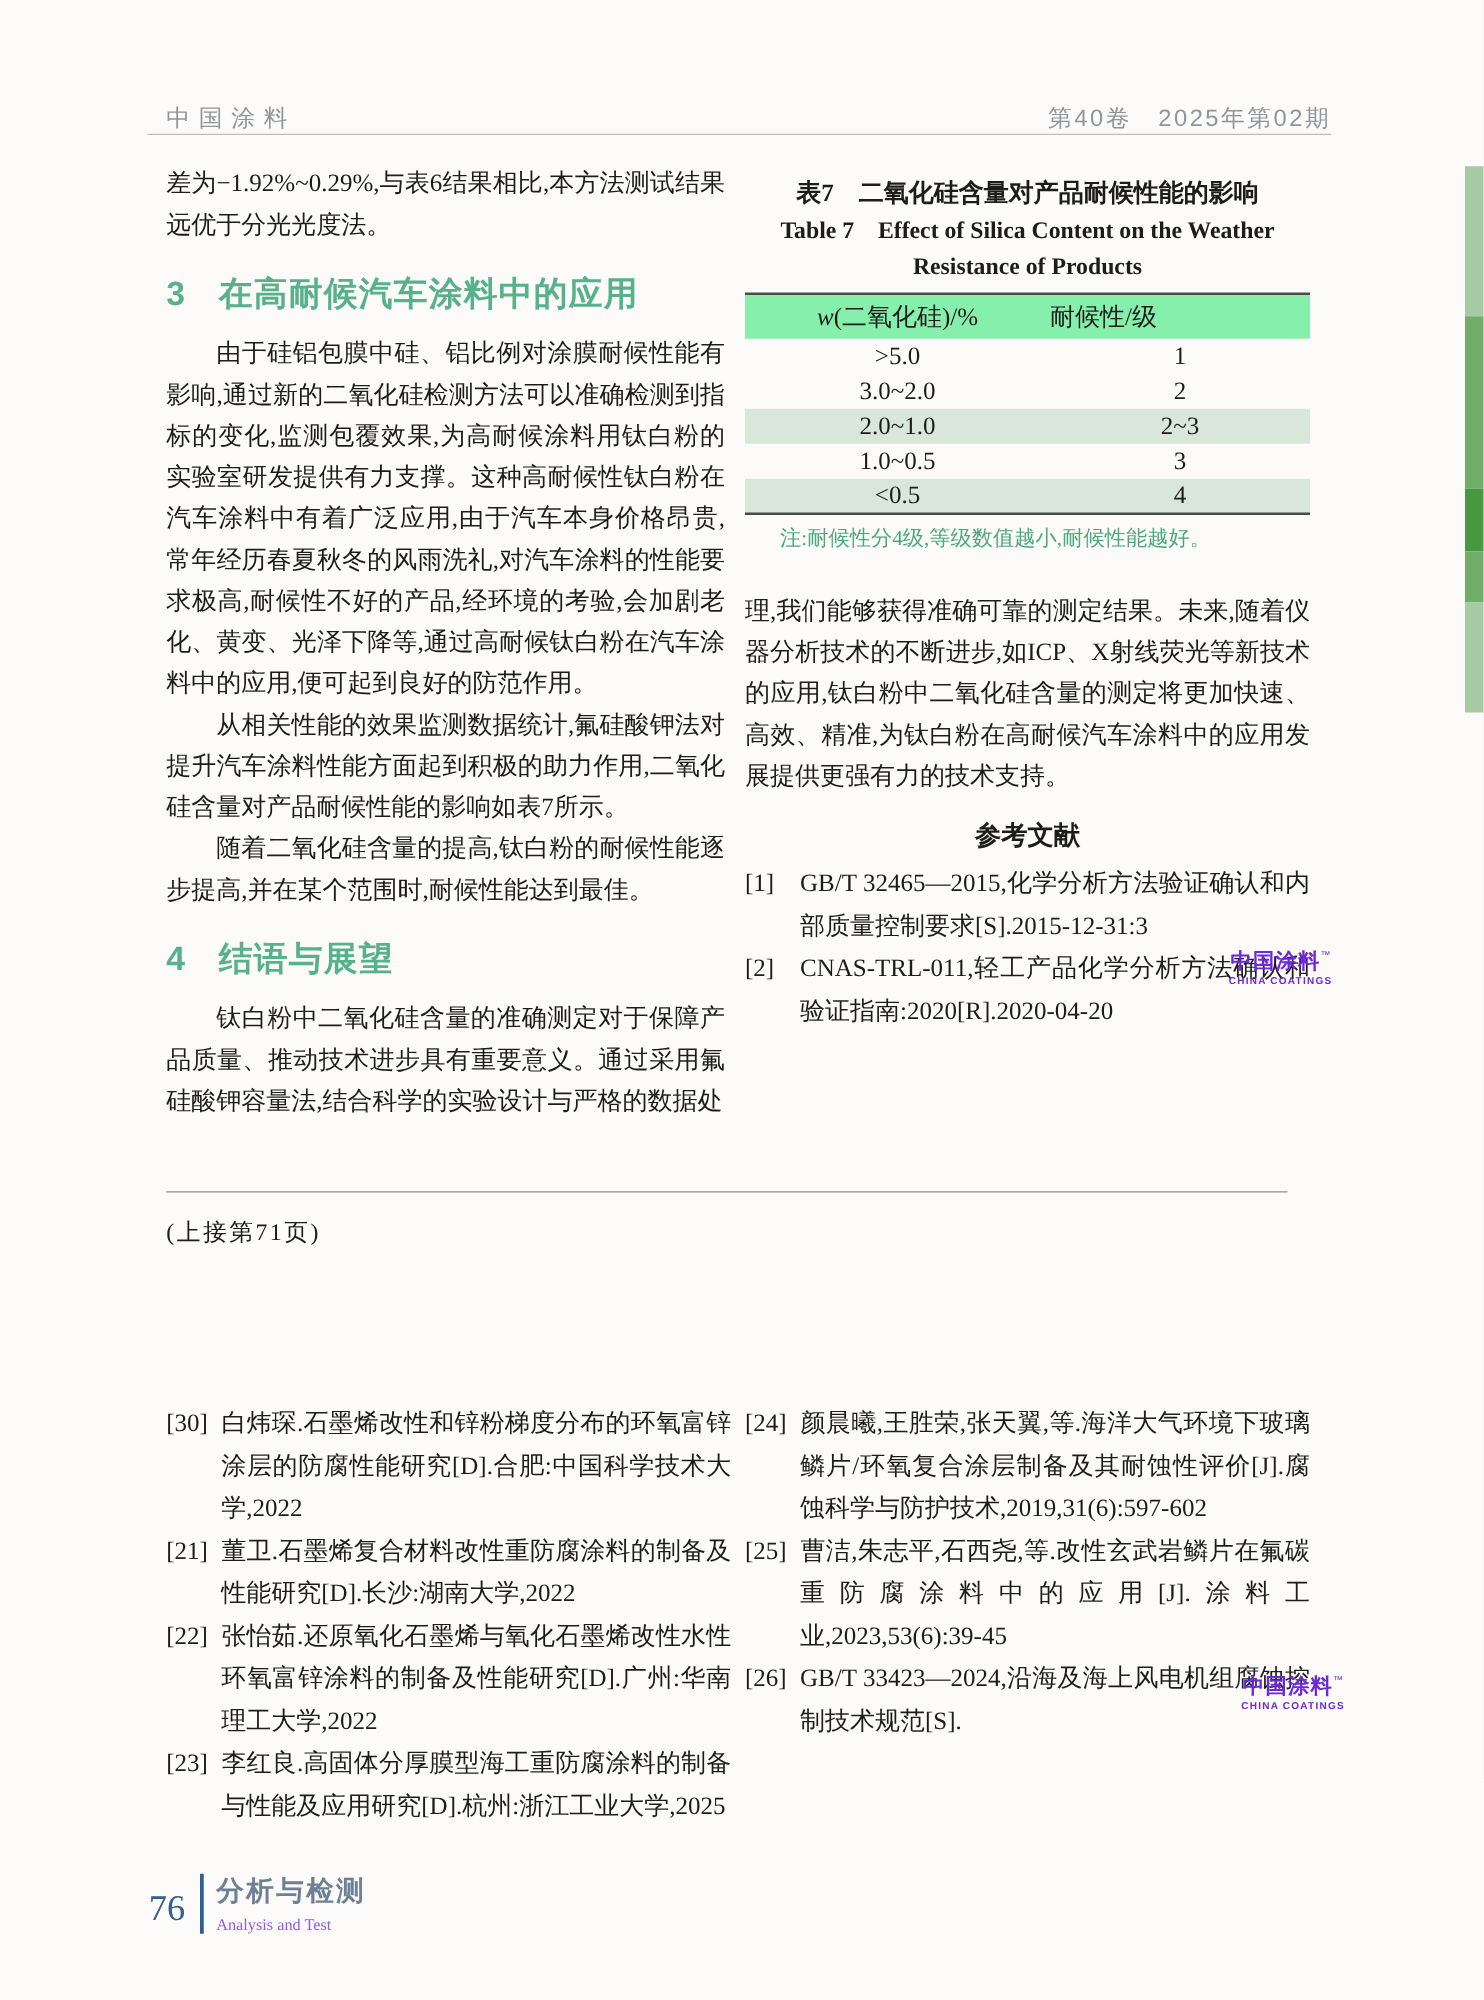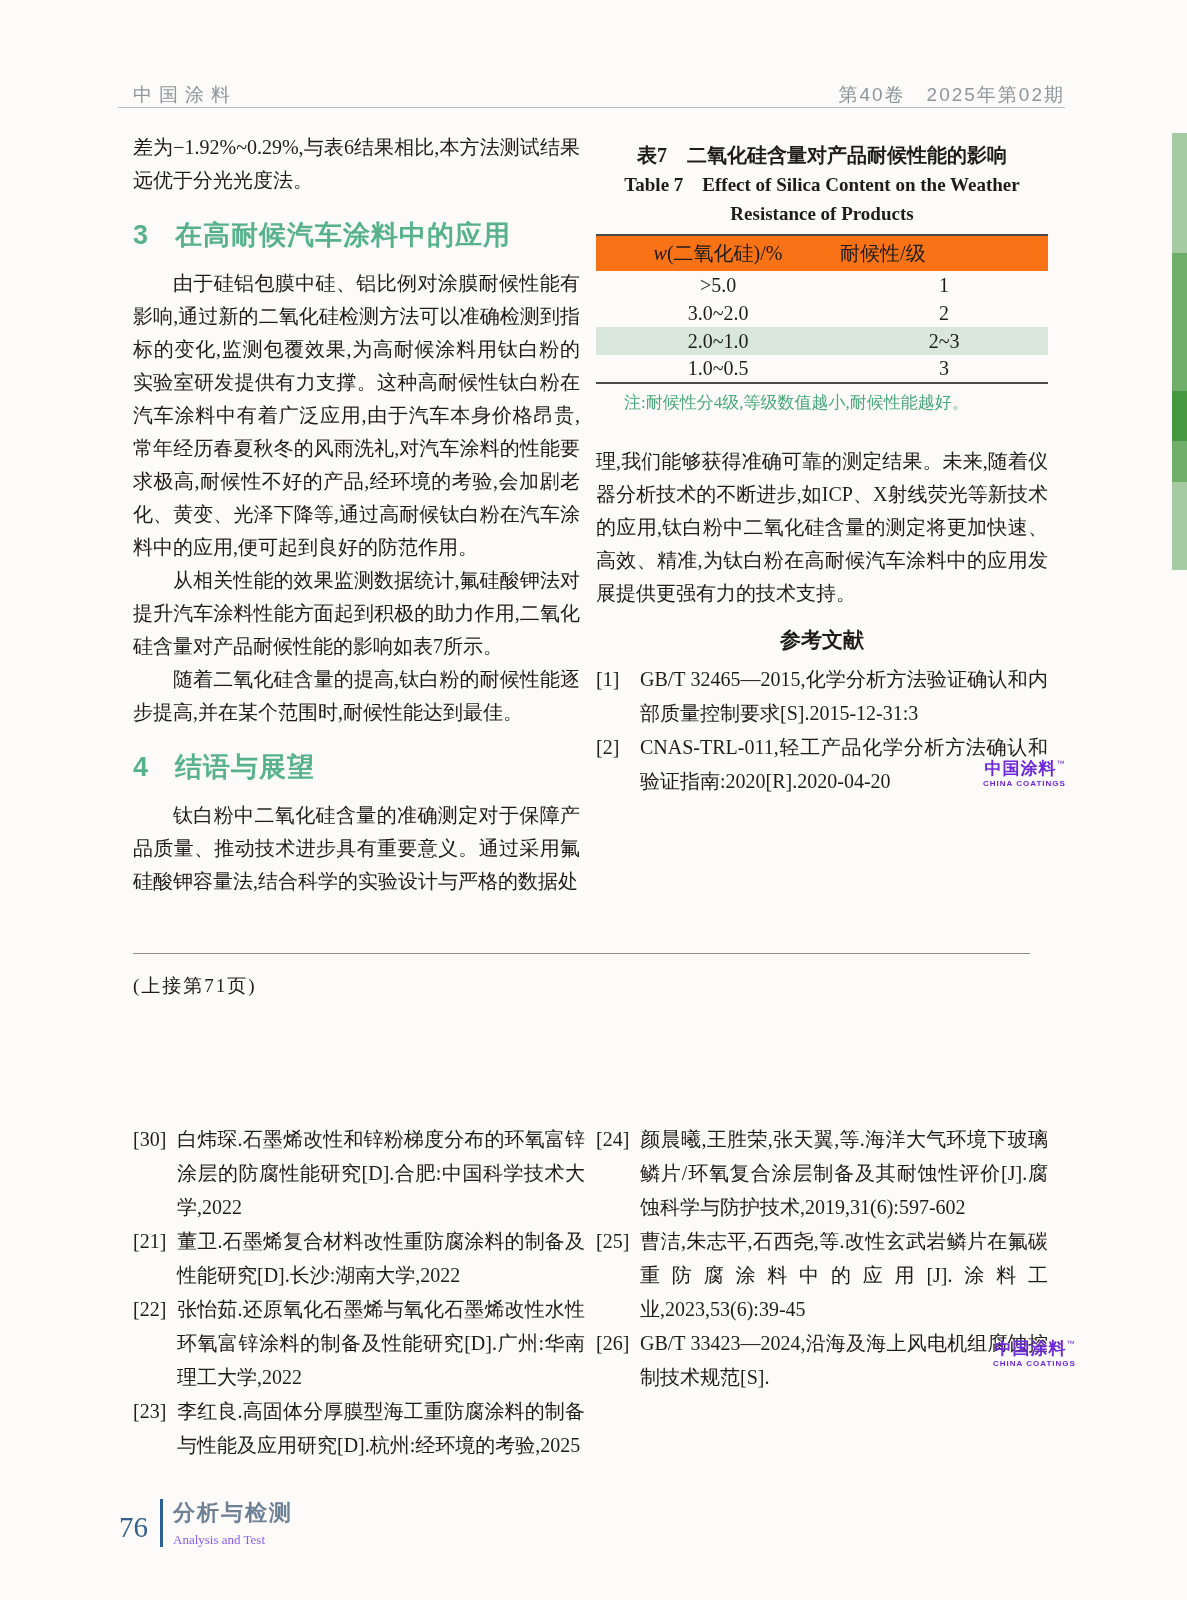--- a/index.html
+++ b/index.html
@@ -29,21 +29,21 @@
   h2.sec {
     font-family:"Liberation Sans","DejaVu Sans",sans-serif;
     color:#57b28c; font-size:27px; font-weight:bold;
     margin:20px 0 14px 0; letter-spacing:1px; text-align:left;
   }
   h2.sec .secnum { margin-right:26px; }
   
   .tbl-title-cn { font-size:20px; font-weight:bold; text-align:center; line-height:30px; margin-top:9px; }
   .tbl-title-en { font-size:19px; font-weight:bold; text-align:center; line-height:29px; margin:0 14px 6px 14px; }
   table.t7 { width:100%; border-collapse:collapse; border-top:2px solid #4a4a4a; border-bottom:2px solid #4a4a4a; font-size:20px; }
-  table.t7 th { background:#f97316; font-weight:normal; height:36px; }
+  table.t7 th { background:#86efac; font-weight:normal; height:36px; }
   table.t7 td { height:28px; text-align:center; }
   table.t7 th:first-child, table.t7 td:first-child { width:54%; text-align:center; }
   tr.shade td { background:#d9e7db; }
   .tbl-note { font-size:17px; line-height:24px; color:#4ba87a; margin:7px 0 0 28px; text-align:left; }
   
   .ref-head { font-family:"Liberation Sans","DejaVu Sans",sans-serif; font-size:21px; font-weight:bold; text-align:center; margin:16px 0 8px 0; }
   .ref { font-size:20px; line-height:34px; padding-left:44px; text-align:justify; }
   .ref .num { display:inline-block; margin-left:-44px; width:44px; }
   
   .logo { position:absolute; text-align:center; font-family:"Liberation Sans","DejaVu Sans",sans-serif; color:#6d28d9; line-height:1; }
@@ -115,20 +115,24 @@
             <td>2</td>
           </tr>
         <tr class="shade">
             <td>2.0~1.0</td>
             <td>2~3</td>
           </tr>
         <tr>
             <td>1.0~0.5</td>
             <td>3</td>
           </tr>
+        <tr class="shade">
+            <td>&lt;0.5</td>
+            <td>4</td>
+          </tr>
       </tbody>
     </table>
 
     <div class="tbl-note">注:耐候性分4级,等级数值越小,耐候性能越好。</div>
 
     <p class="body" style="margin-top:30px">理,我们能够获得准确可靠的测定结果。未来,随着仪器分析技术的不断进步,如ICP、X射线荧光等新技术的应用,钛白粉中二氧化硅含量的测定将更加快速、高效、精准,为钛白粉在高耐候汽车涂料中的应用发展提供更强有力的技术支持。</p>
 
     <div class="ref-head">参考文献</div>
 
     <div class="ref"><span class="num">[1]</span><span>GB/T 32465—2015,化学分析方法验证确认和内部质量控制要求[S].2015-12-31:3</span></div>
@@ -140,21 +144,21 @@
     <div class="en">CHINA COATINGS</div>
   </div>
 
   <div class="divider"></div>
   <div class="cont-note">(上接第71页)</div>
 
   <div class="cont-col cont-left">
     <div class="ref"><span class="num">[30]</span><span>白炜琛.石墨烯改性和锌粉梯度分布的环氧富锌涂层的防腐性能研究[D].合肥:中国科学技术大学,2022</span></div>
     <div class="ref"><span class="num">[21]</span><span>董卫.石墨烯复合材料改性重防腐涂料的制备及性能研究[D].长沙:湖南大学,2022</span></div>
     <div class="ref"><span class="num">[22]</span><span>张怡茹.还原氧化石墨烯与氧化石墨烯改性水性环氧富锌涂料的制备及性能研究[D].广州:华南理工大学,2022</span></div>
-    <div class="ref"><span class="num">[23]</span><span>李红良.高固体分厚膜型海工重防腐涂料的制备与性能及应用研究[D].杭州:经环境的考验,2025</span></div>
+    <div class="ref"><span class="num">[23]</span><span>李红良.高固体分厚膜型海工重防腐涂料的制备与性能及应用研究[D].杭州:浙江工业大学,2025</span></div>
   </div>
 
   <div class="cont-col cont-right">
     <div class="ref"><span class="num">[24]</span><span>颜晨曦,王胜荣,张天翼,等.海洋大气环境下玻璃鳞片/环氧复合涂层制备及其耐蚀性评价[J].腐蚀科学与防护技术,2019,31(6):597-602</span></div>
     <div class="ref"><span class="num">[25]</span><span>曹洁,朱志平,石西尧,等.改性玄武岩鳞片在氟碳重防腐涂料中的应用[J].涂料工业,2023,53(6):39-45</span></div>
     <div class="ref"><span class="num">[26]</span><span>GB/T 33423—2024,沿海及海上风电机组腐蚀控制技术规范[S].</span></div>
   </div>
 
   <div class="logo" style="left:993px; top:1340px;">
     <div><span class="cn">中国涂料</span><span class="tm">™</span></div>

